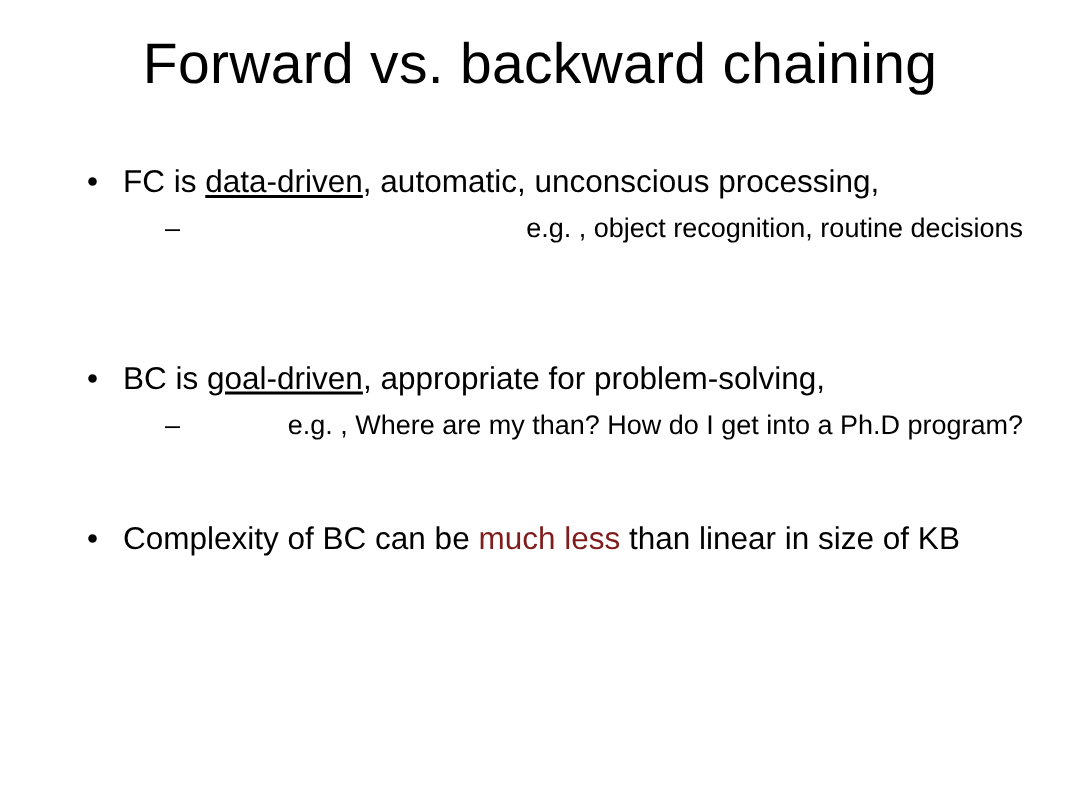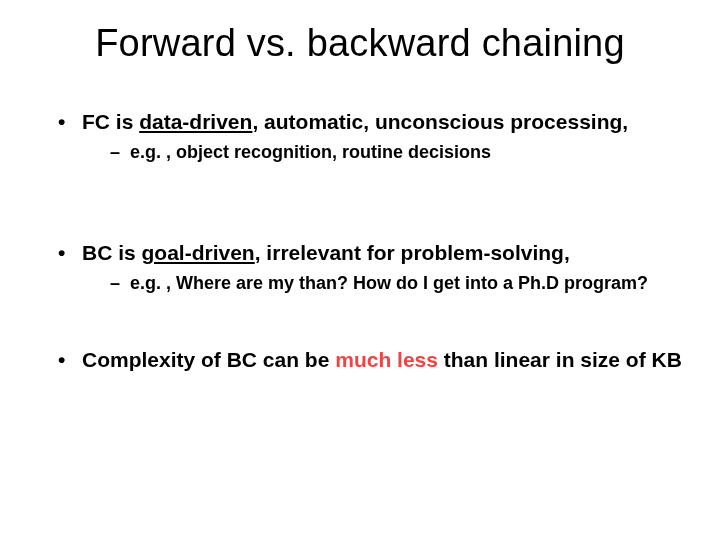--- a/index.html
+++ b/index.html
@@ -21,51 +21,51 @@
   ul.level1 {
     list-style: none;
     padding-left: 20px;
   }
   ul.level1 > li {
     font-size: 21px;
     line-height: 1.25;
     margin-bottom: 8px;
     position: relative;
     padding-left: 24px;
-    font-weight: bold;
   }
   ul.level1 > li::before {
     content: "•";
     position: absolute;
     left: 0;
     top: 0;
     font-size: 21px;
   }
   ul.level2 {
     list-style: none;
     padding-left: 28px;
     margin-top: 6px;
   }
   ul.level2 > li {
     font-size: 18px;
     line-height: 1.25;
     position: relative;
     padding-left: 20px;
+    text-align: right;
   }
   ul.level2 > li::before {
     content: "–";
     position: absolute;
     left: 0;
     top: 0;
     font-size: 18px;
   }
   .gap-large { height: 44px; }
   .gap-med { height: 24px; }
   .underline { text-decoration: underline; }
-  .red { color: #ef4444; }
+  .red { color: #7f1d1d; }
 </style>
 </head>
 <body>
 
 <div class="slide">
 
   <h1 class="title">Forward vs. backward chaining</h1>
 
   <ul class="level1">
 
@@ -78,21 +78,21 @@
 
   </ul>
 
   <div class="gap-large"></div>
 
 
   <div class="gap-med"></div>
 
   <ul class="level1">
     <li>
-      <span>BC is </span><span class="underline">goal-driven</span><span>, irrelevant for problem-solving,</span>
+      <span>BC is </span><span class="underline">goal-driven</span><span>, appropriate for problem-solving,</span>
       <ul class="level2">
         <li>e.g. , Where are my than? How do I get into a Ph.D program?</li>
       </ul>
     </li>
   </ul>
 
   <div class="gap-large"></div>
 
   <ul class="level1">
     <li>

